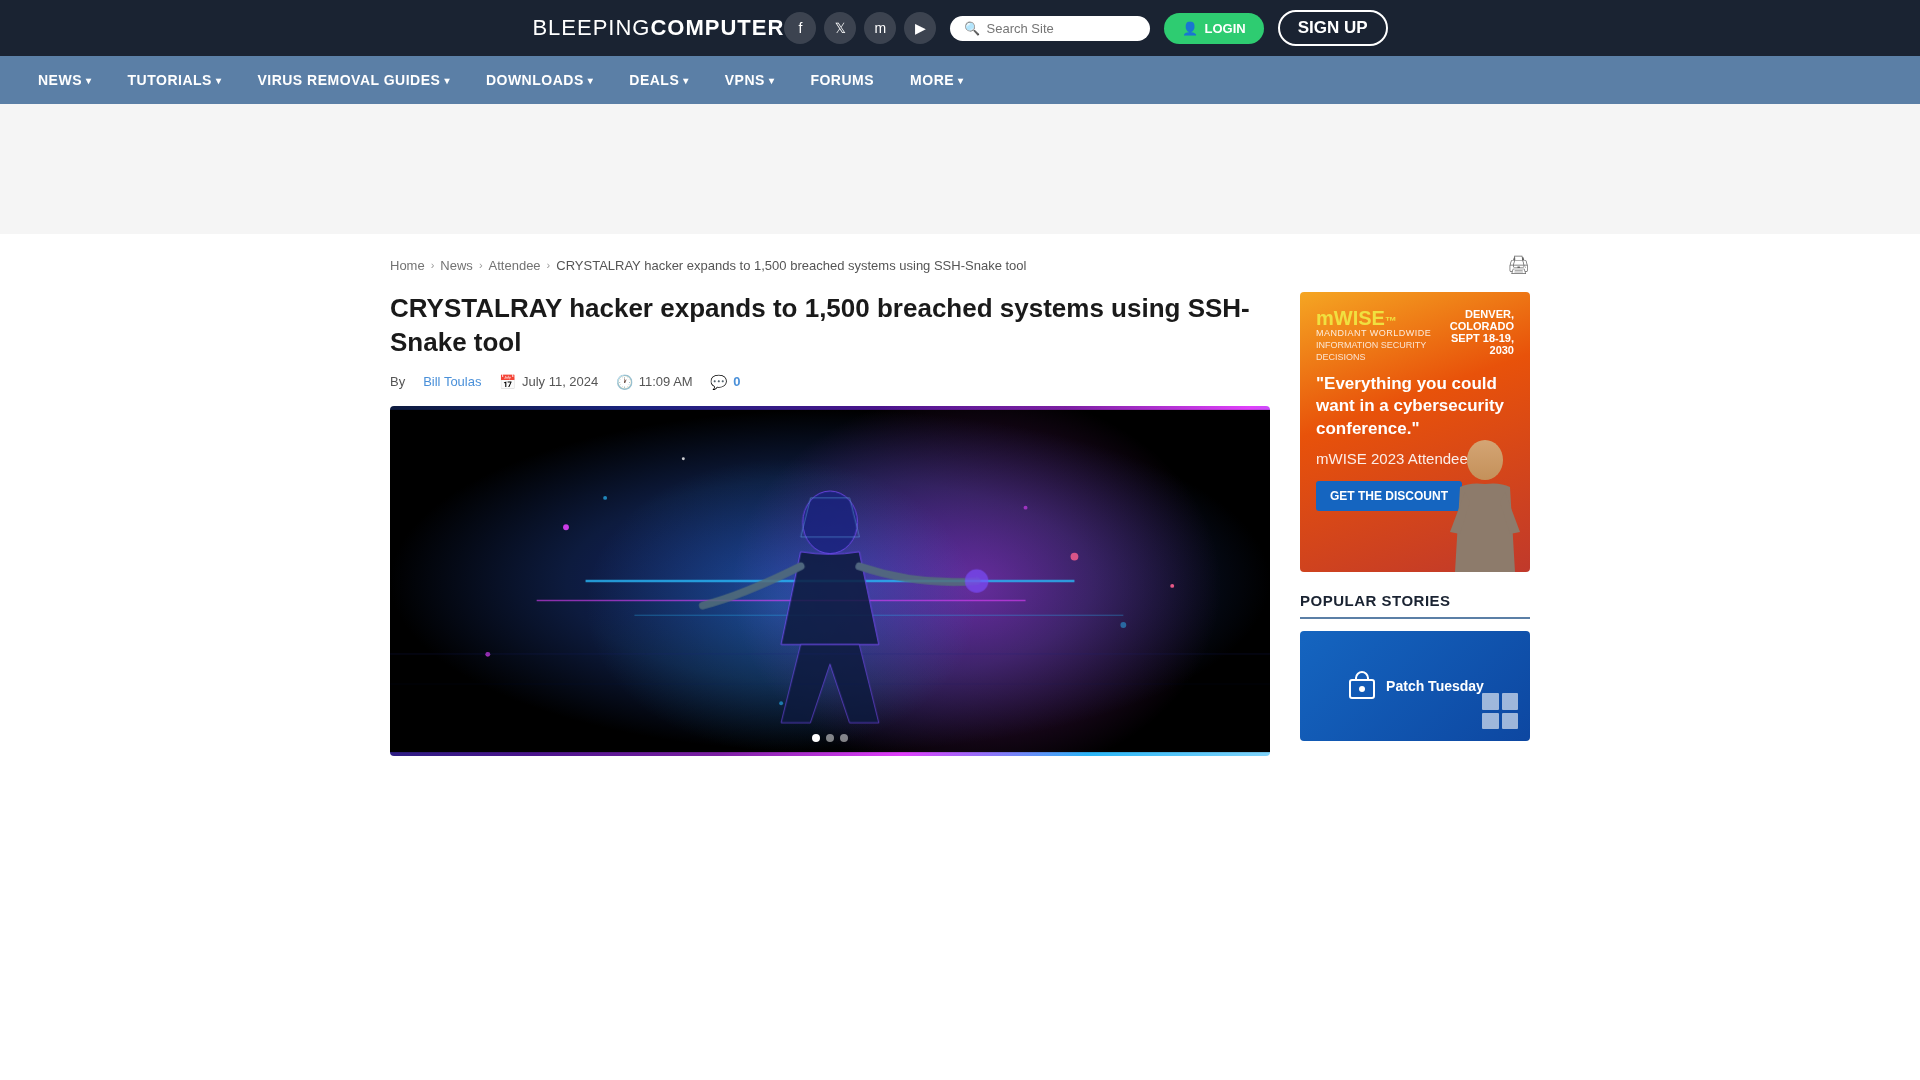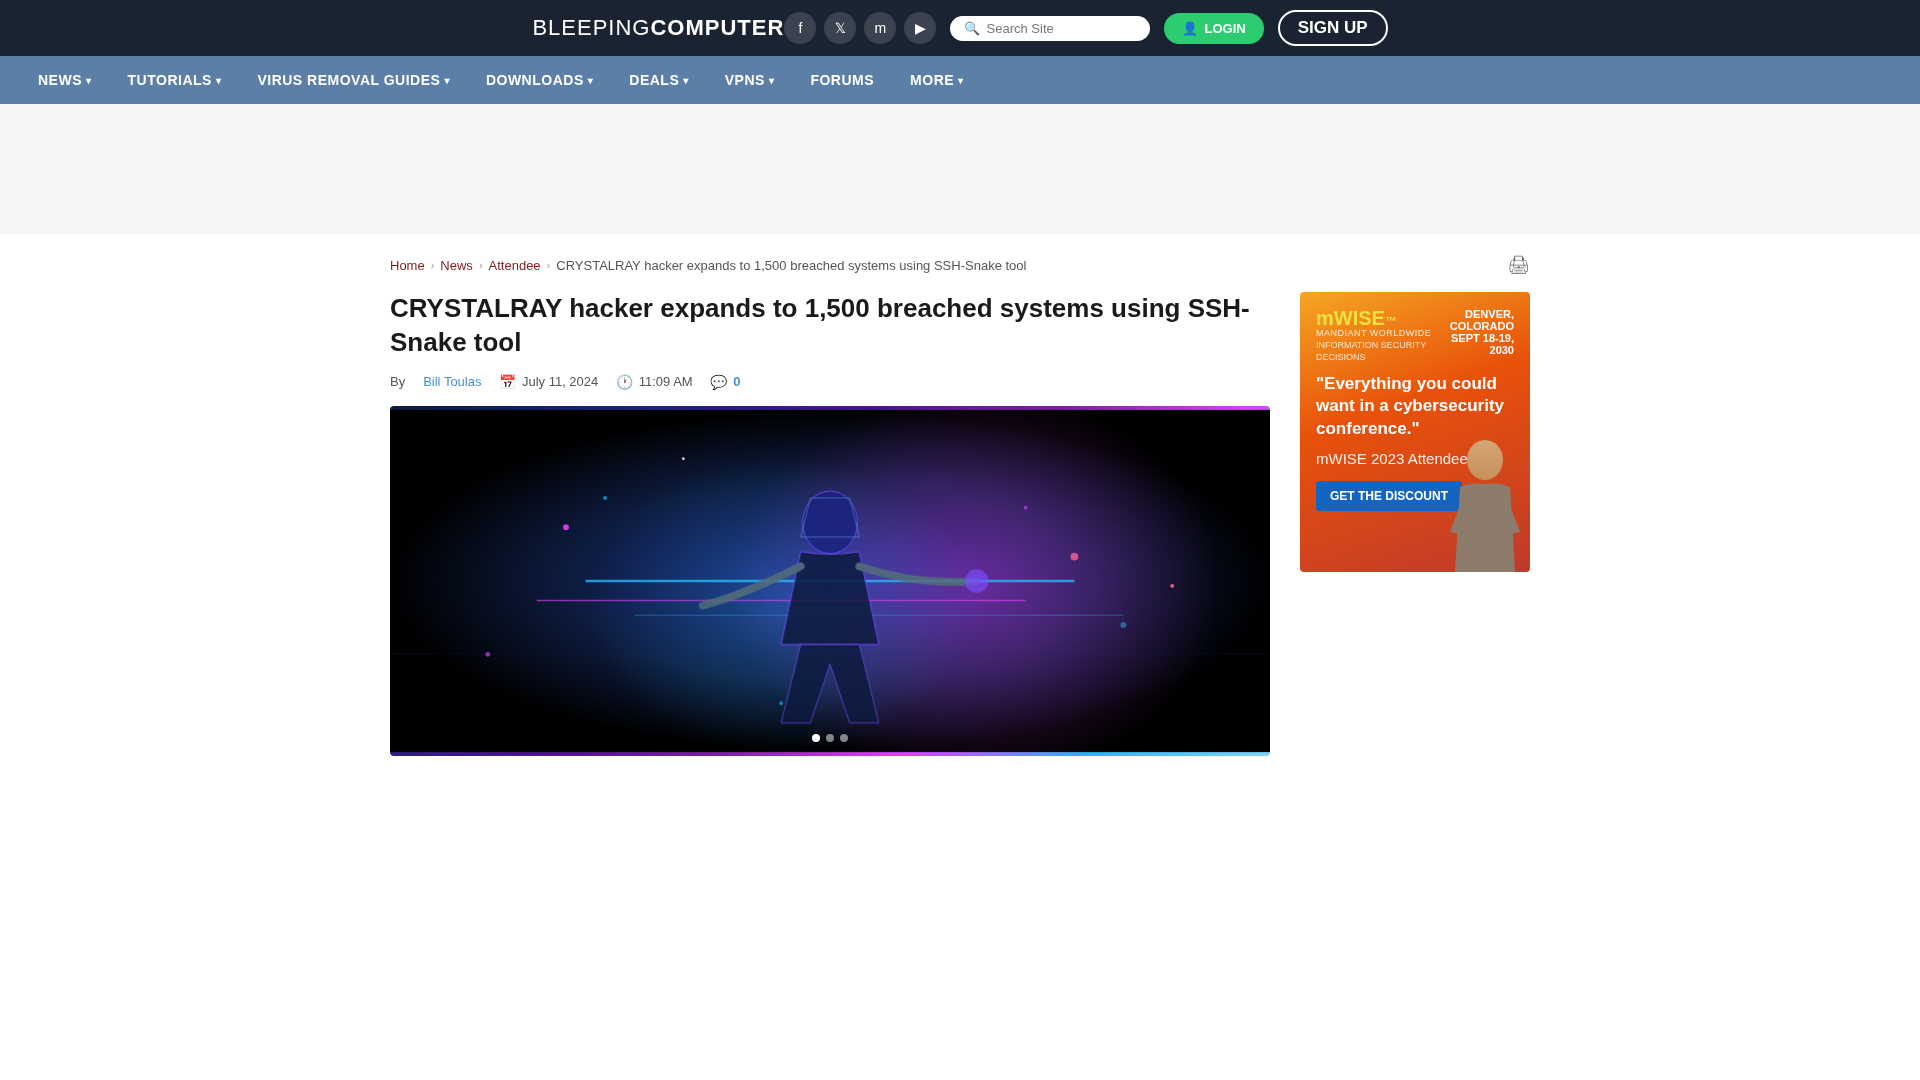--- a/index.html
+++ b/index.html
@@ -125,21 +125,21 @@
     }
 
     
     .breadcrumb {
       display: flex;
       align-items: center;
       gap: 6px;
       font-size: 13px;
       margin-bottom: 16px;
     }
-    .breadcrumb a { color: #7f1d1d; text-decoration: none; }
+    .breadcrumb a { color: #737373; text-decoration: none; }
     .breadcrumb-sep { color: #999; font-size: 11px; }
     .breadcrumb-current { color: #555; }
     .print-icon { margin-left: auto; color: #666; cursor: pointer; font-size: 18px; }
 
     
     .article-layout {
       display: flex;
       gap: 30px;
     }
     .article-main { flex: 1; min-width: 0; }
@@ -512,17 +512,39 @@
 
               <ellipse cx="45" cy="28" rx="18" ry="20" fill="url(#skin)"></ellipse>
               <path d="M20,55 Q30,50 45,52 Q60,50 70,55 L75,140 L15,140 Z" fill="#8d7b6b"></path>
               <path d="M25,60 L10,100 L20,102 L30,70 Z" fill="#8d7b6b"></path>
               <path d="M65,60 L80,100 L70,102 L60,70 Z" fill="#8d7b6b"></path>
             </svg>
           </div>
         </div>
       </div>
 
+      <div class="popular-stories">
+        <div class="popular-stories-title">POPULAR STORIES</div>
+        <div class="popular-story-card">
+          <div class="patch-tuesday-card">
+            <div style="display:flex; align-items:center; gap:8px;">
+              <svg width="32" height="32" viewBox="0 0 32 32" xmlns="http://www.w3.org/2000/svg">
+                <rect x="4" y="10" width="24" height="18" rx="2" fill="none" stroke="#fff" stroke-width="2"></rect>
+                <path d="M10,10 V8 C10,4.7 13,2 16,2 S22,4.7 22,8 V10" fill="none" stroke="#fff" stroke-width="2"></path>
+                <circle cx="16" cy="19" r="3" fill="#fff"></circle>
+              </svg>
+              <span class="patch-text">Patch Tuesday</span>
+            </div>
+
+            <div class="windows-logo-area">
+              <div class="win-sq"></div>
+              <div class="win-sq"></div>
+              <div class="win-sq"></div>
+              <div class="win-sq"></div>
+            </div>
+          </div>
+        </div>
+      </div>
 
     </aside>
 
   </div>
 </div>
 
 </body></html>

